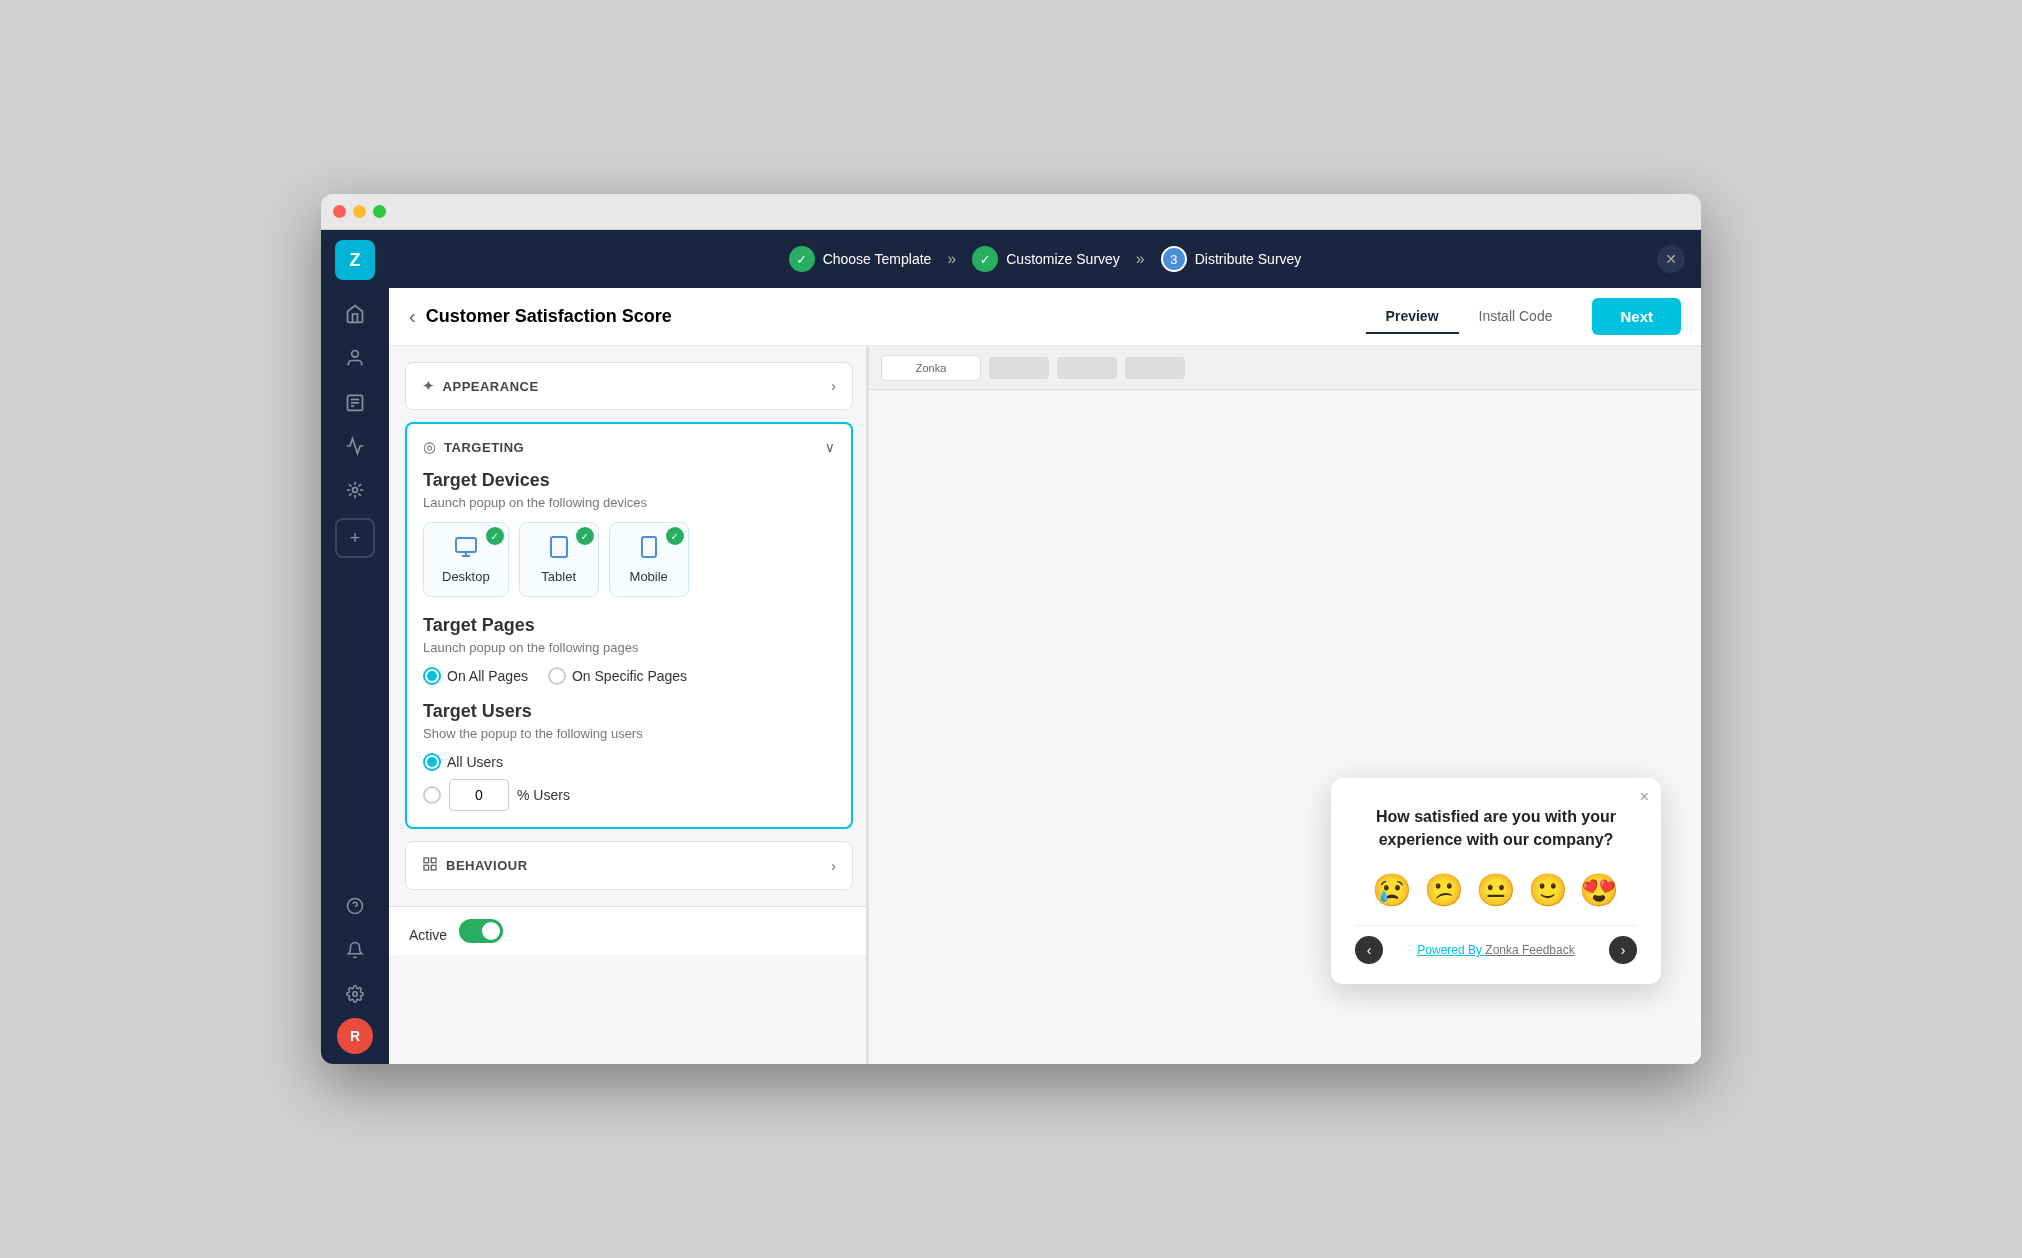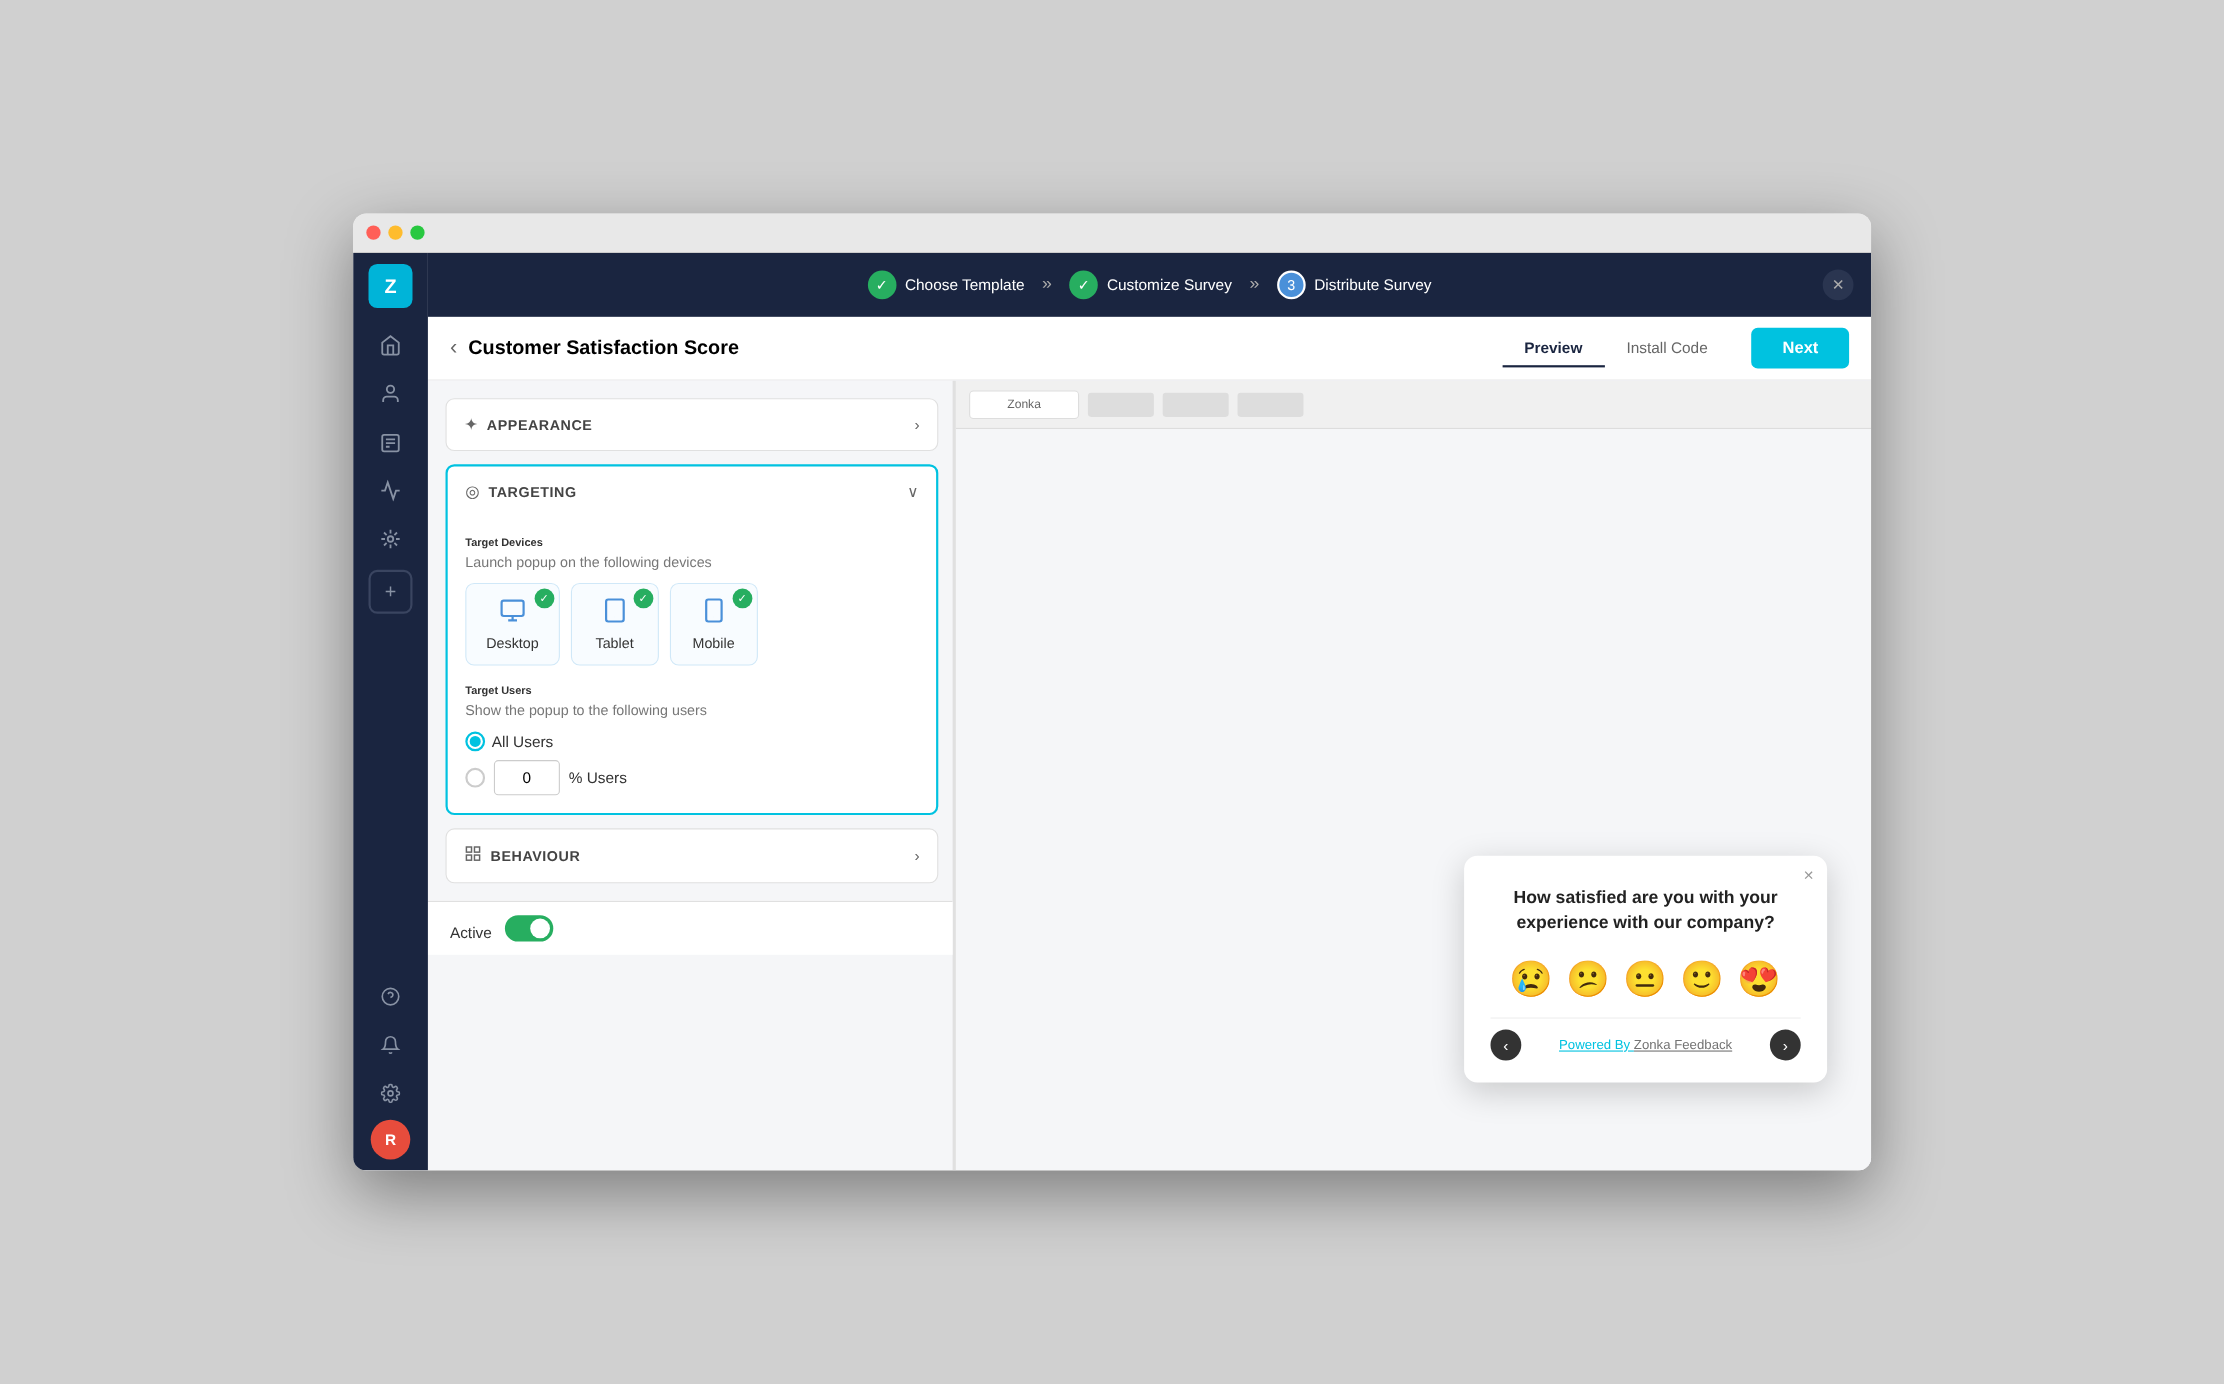--- a/index.html
+++ b/index.html
@@ -215,22 +215,22 @@
       font-size: 13px;
       font-weight: 700;
       color: #444;
       letter-spacing: 0.5px;
       text-transform: uppercase;
     }
     .section-chevron { color: #666; font-size: 14px; }
     .section-body { padding: 0 16px 16px 16px; }
     
     .subsection-title {
-      font-size: 10px; font-weight: 600; color: #333;
-      margin-bottom: 4px; margin-top: 18px;
+      font-size: 18px; font-weight: 600; color: #333;
+      margin-bottom: 4px; margin-top: 0;
     }
     .subsection-desc {
       font-size: 13px; color: #777; margin-bottom: 12px;
     }
     .device-grid {
       display: flex; gap: 10px;
     }
     .device-card {
       border: 1px solid #d0e8f8;
       border-radius: 8px;
@@ -542,20 +542,34 @@
                     <div class="device-icon">
                       <svg width="24" height="24" viewBox="0 0 24 24" fill="none" stroke="#4a90d9" stroke-width="2">
                         <rect x="5" y="2" width="14" height="20" rx="2"></rect>
                         <line x1="12" y1="18" x2="12.01" y2="18"></line>
                       </svg>
                     </div>
                     <div class="device-label">Mobile</div>
                   </div>
                 </div>
 
+                <div style="margin-top: 18px;">
+                  <div class="subsection-title">Target Pages</div>
+                  <div class="subsection-desc">Launch popup on the following pages</div>
+                  <div class="radio-group">
+                    <label class="radio-item">
+                      <div class="radio-circle active"></div>
+                      <span>On All Pages</span>
+                    </label>
+                    <label class="radio-item">
+                      <div class="radio-circle"></div>
+                      <span>On Specific Pages</span>
+                    </label>
+                  </div>
+                </div>
 
                 <div class="users-section">
                   <div class="subsection-title">Target Users</div>
                   <div class="subsection-desc">Show the popup to the following users</div>
                   <div class="radio-group">
                     <label class="radio-item">
                       <div class="radio-circle active"></div>
                       <span>All Users</span>
                     </label>
                   </div>

